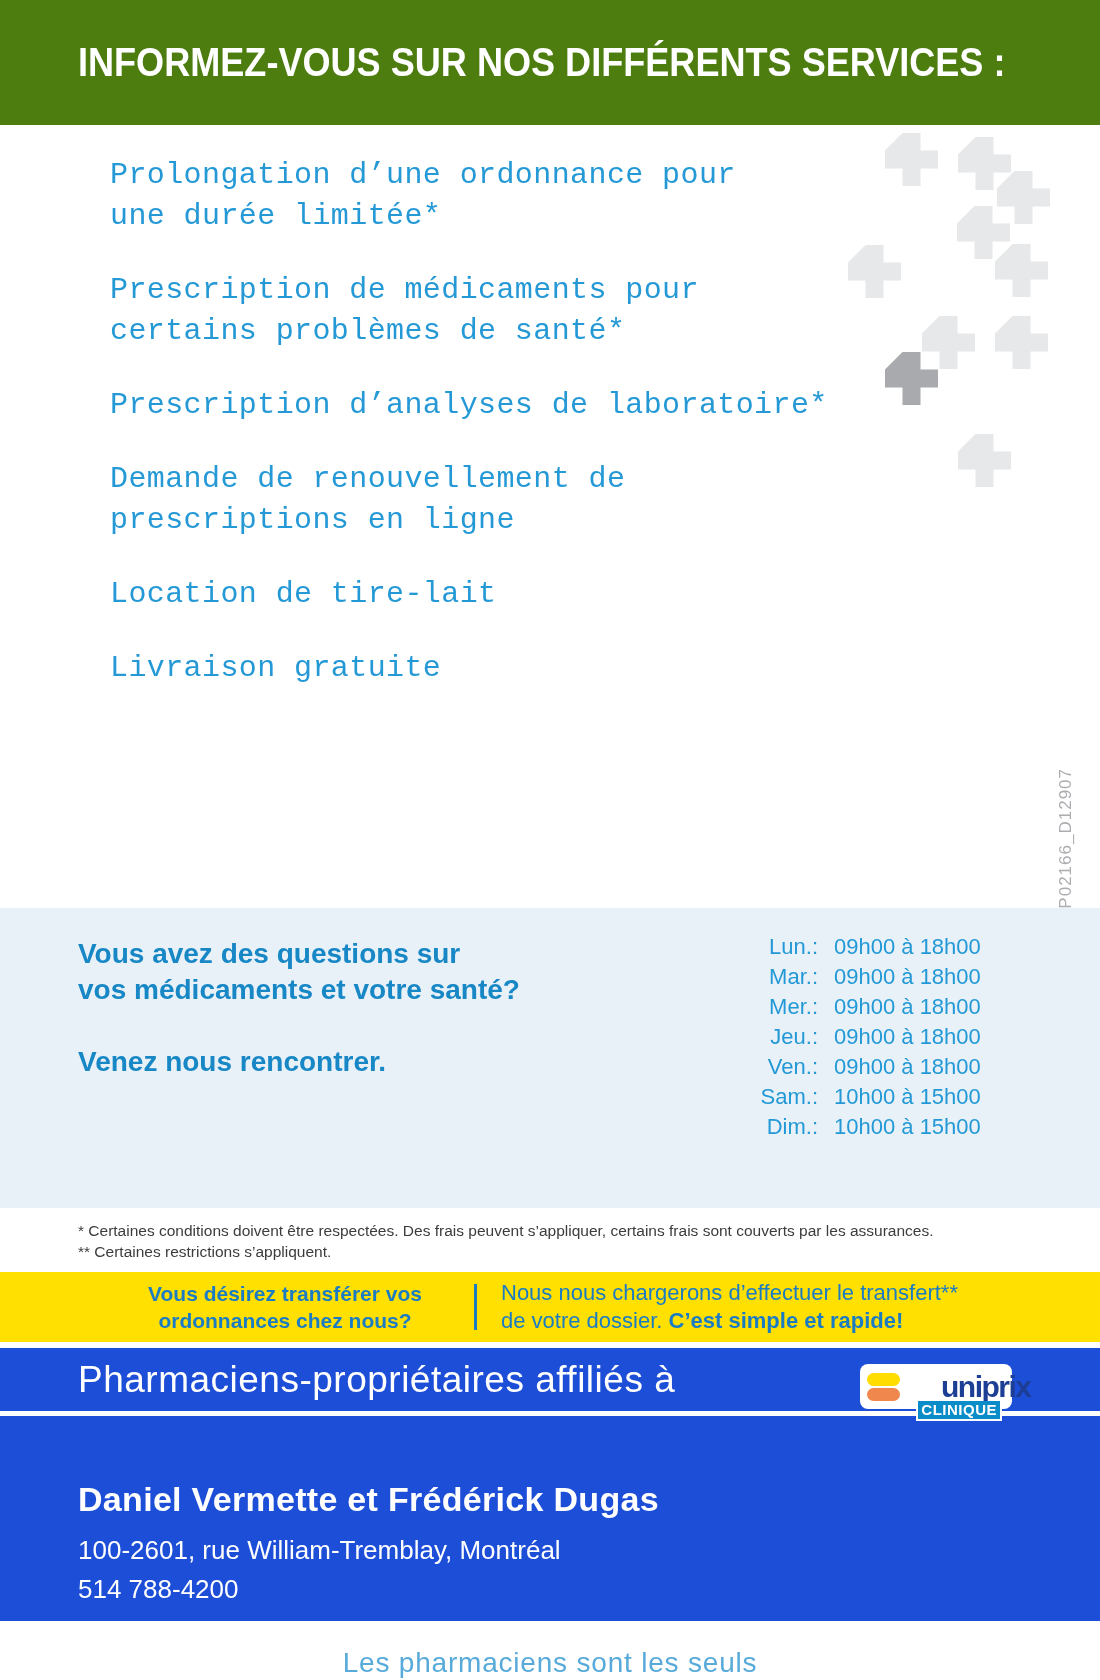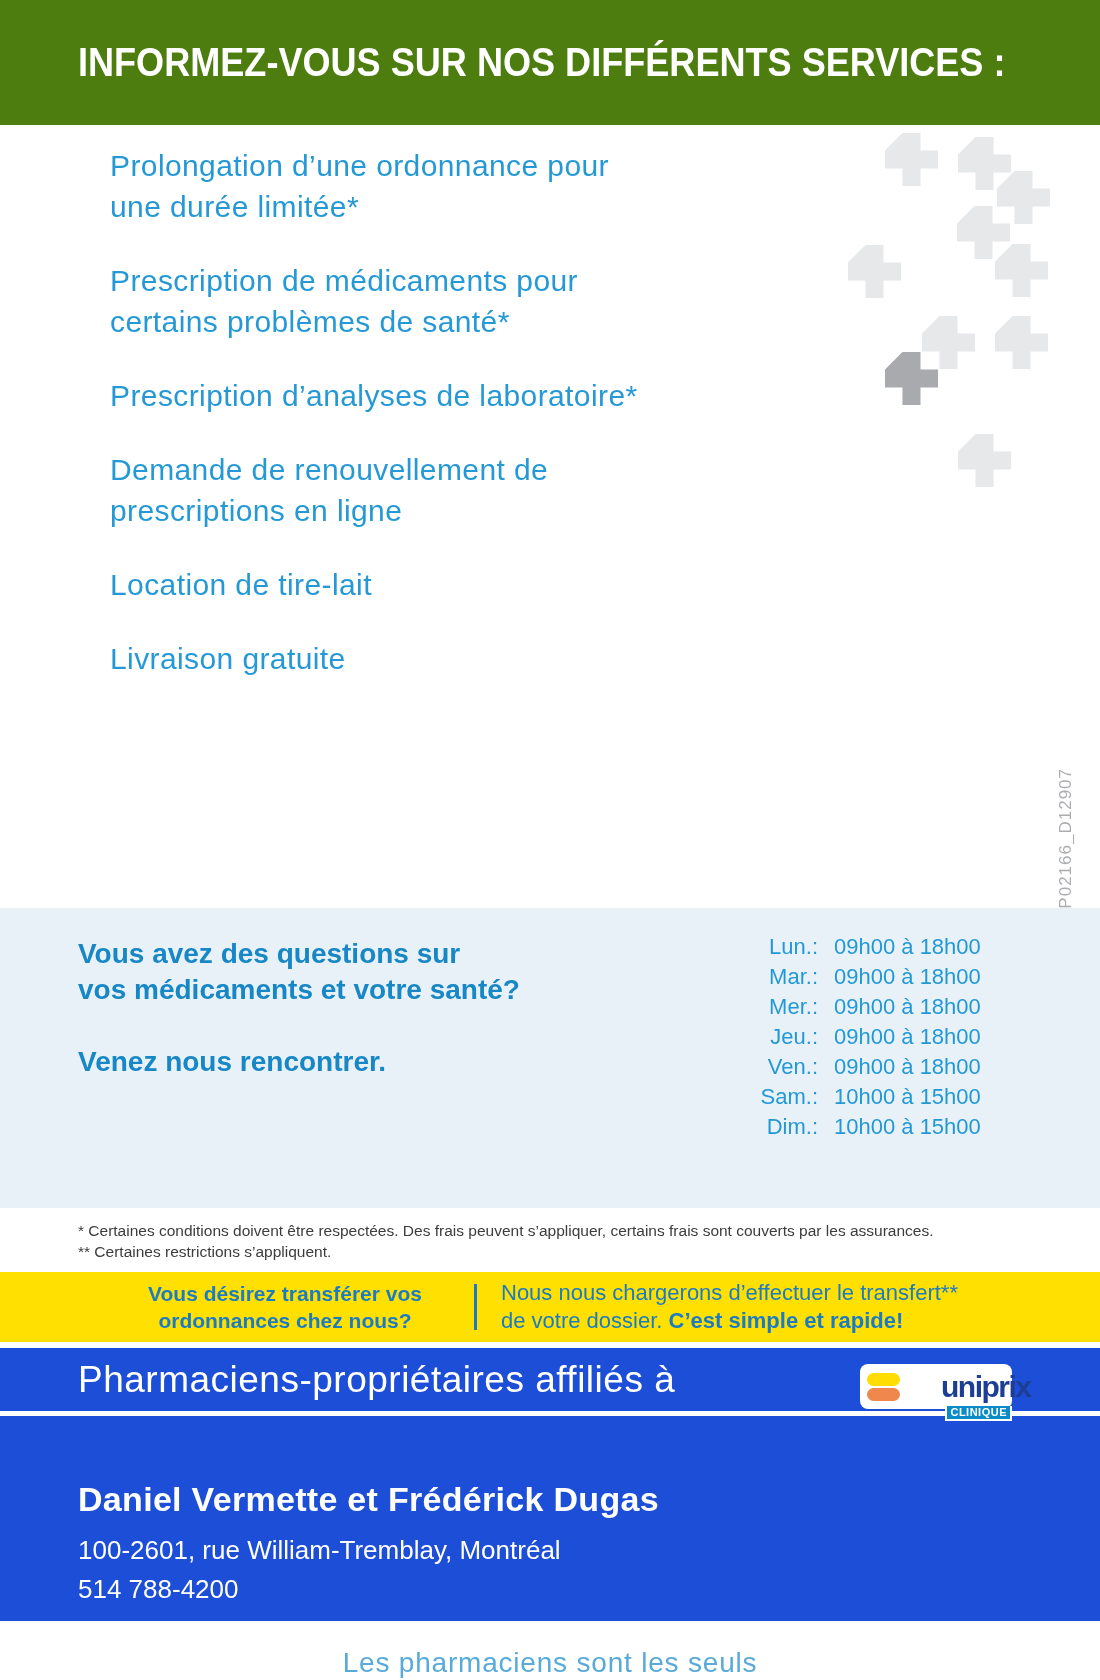--- a/index.html
+++ b/index.html
@@ -17,21 +17,21 @@
     background:#4d7c0f; display:flex; align-items:center;
   }
   .top-band h1 {
     display:inline-block; margin-left:78px;
     color:#ffffff; font-size:41px; font-weight:bold; letter-spacing:0;
     transform:scaleX(0.88); transform-origin:left center; white-space:nowrap;
   }
 
   
   .services { position:relative; width:100%; height:783px; }
-  .service-list { list-style:none; padding-top:20px; }
+  .service-list { list-style:none; padding-top:30px;font-family:Liberation Mono, monospace; }
   .service-item { display:flex; margin-bottom:33px; }
   .dot-col { width:48px; padding-left:78px; flex:none; display:flex; }
   .dot {
     width:7px; height:7px; border-radius:50%; background:#2599D6; margin-top:15px;
   }
   .dot.big { width:10px; height:10px; margin-top:14px; }
   .item-text {
     font-size:30px; line-height:41px; color:#2599D6; letter-spacing:0.4px;
     padding-left:32px;
   }
@@ -100,23 +100,23 @@
   }
   .logo-bars { display:flex; flex-direction:column; gap:2px; flex:none; }
   .logo-bar { width:33px; height:13px; border-radius:7px; }
   .logo-bar.yellow { background:#FFDD00; }
   .logo-bar.orange { background:#F0874D; }
   .logo-brand {
     font-size:30px; font-weight:bold; color:#1C3E94; letter-spacing:-1.5px;
     margin-left:5px; line-height:45px;
   }
   .logo-clinic {
-    position:absolute; right:0px; bottom:-12px;
+    position:absolute; right:10px; bottom:-12px;
     background:#0A8CC8; border:2px solid #ffffff; border-top:none;
-    color:#ffffff; font-size:11px; font-weight:bold; letter-spacing:0.5px;
+    color:#ffffff; font-size:15px; font-weight:bold; letter-spacing:0.5px;
     padding:0 3px 1px 3px;
   }
   .footer-divider { height:5px; background:#ffffff; }
   .pharmacy-block { padding:64px 0 0 78px; }
   .owners { color:#ffffff; font-size:34px; font-weight:bold; letter-spacing:0.3px; }
   .address { color:#ffffff; font-size:26px; margin-top:16px; }
   .phone   { color:#ffffff; font-size:26px; margin-top:8px; }
 
   
   .footer-note {

